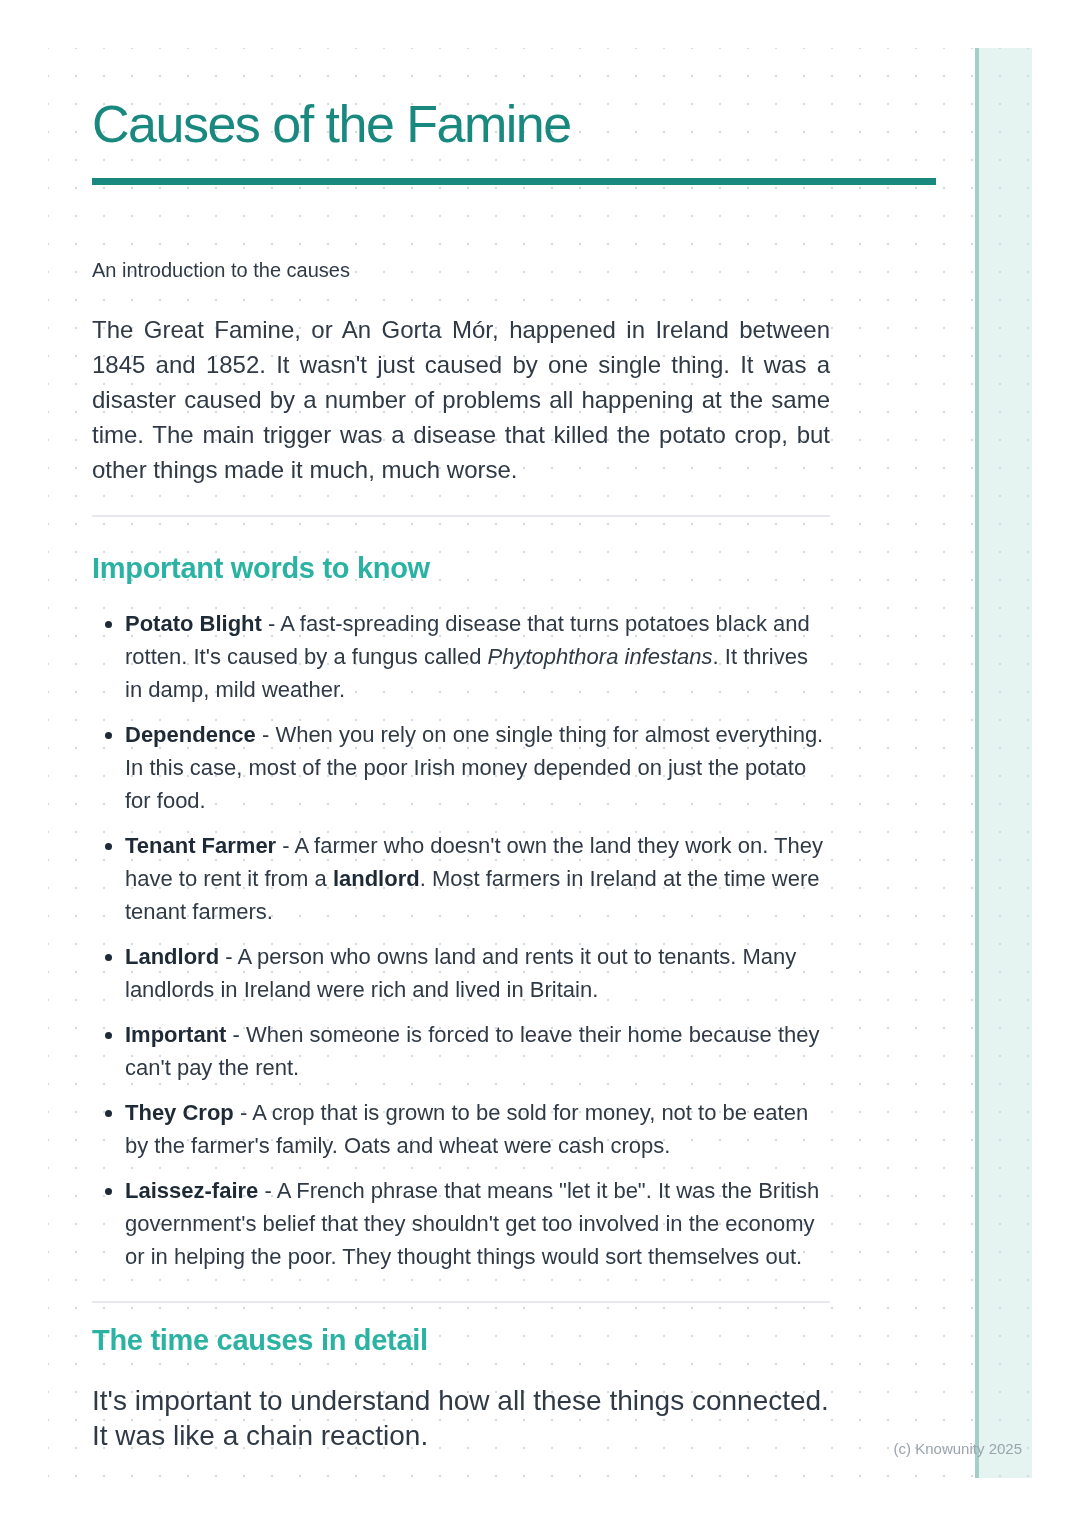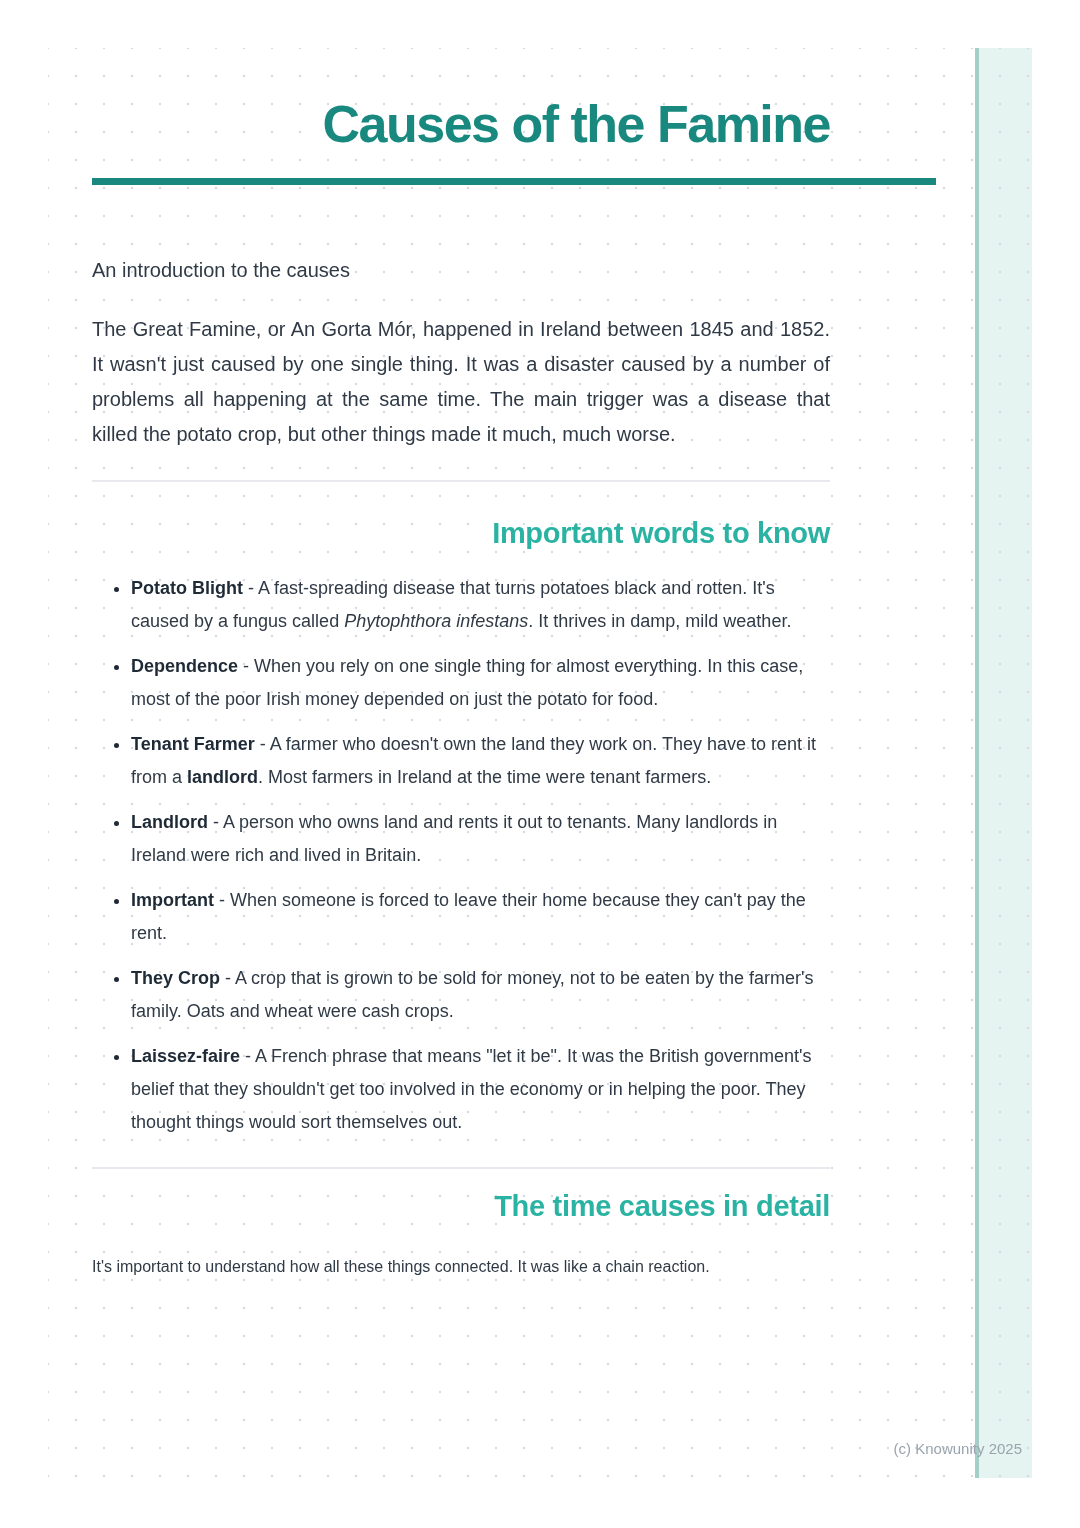--- a/index.html
+++ b/index.html
@@ -30,66 +30,64 @@
   }
   .content{
     position:relative;
     padding:46px 0 0 44px;
     width:738px;
   }
   .doc-title{
     margin:0 0 24px 0;
     font-size:52px;
     line-height:60px;
-    font-weight:700;
+    font-weight:400;
     letter-spacing:-1.5px;
     color:var(--accent-dark,#19897F);
-    text-align:right;
   }
   .title-rule{
     width:844px;height:7px;border:none;margin:0;
     background:var(--accent-dark,#19897F);
   }
   .intro-label{
     margin:71px 0 0 0;
     font-size:20px;line-height:28px;
   }
   .intro-paragraph{
     margin:28px 0 0 0;
-    font-size:20px;line-height:35px;
+    font-size:24px;line-height:35px;
     text-align:justify;
   }
   .divider{
     border:none;height:2px;margin:28px 0 0 0;
     background:var(--divider,#E7E9EE);
   }
   .section-heading{
-    margin:32px 0 0 15px;
+    margin:32px 0 0 0;
     font-size:29px;line-height:38px;
     font-weight:700;letter-spacing:-0.3px;
     color:var(--accent,#2AB3A2);
-    text-align:right;
   }
   ul.vocab-list{
     margin:20px 0 0 0;
     padding:0 0 0 33px;
     list-style:disc outside;
   }
   ul.vocab-list li{
-    font-size:18px;line-height:33px;
-    margin:0 0 12px 6px;
+    font-size:22px;line-height:33px;
+    margin:0 0 12px 0;
     padding:0;
   }
   ul.vocab-list li::marker{color:var(--bold-text,#1F2A37);}
   .seg-b{font-weight:700;color:var(--bold-text,#1F2A37);}
   .seg-i{font-style:italic;}
   .detail-heading{margin-top:18px;}
   .detail-paragraph{
     margin:24px 0 0 0;
-    font-size:16px;line-height:35px;
+    font-size:28px;line-height:35px;
   }
   .watermark{
     position:absolute;
     top:1392px;right:10px;
     font-size:15px;
     color:var(--watermark,#9AA3AE);
   }
 </style>
 </head>
 <body style="--accent-dark: #19897F; --accent: #2AB3A2; --body-text: #2F3A46; --bold-text: #1F2A37; --divider: #E7E9EE; --watermark: #9AA3AE; --stripe-line: #A3CFC8; --stripe-fill: rgba(167,214,205,0.28); --dot: #D6DAE2;">

